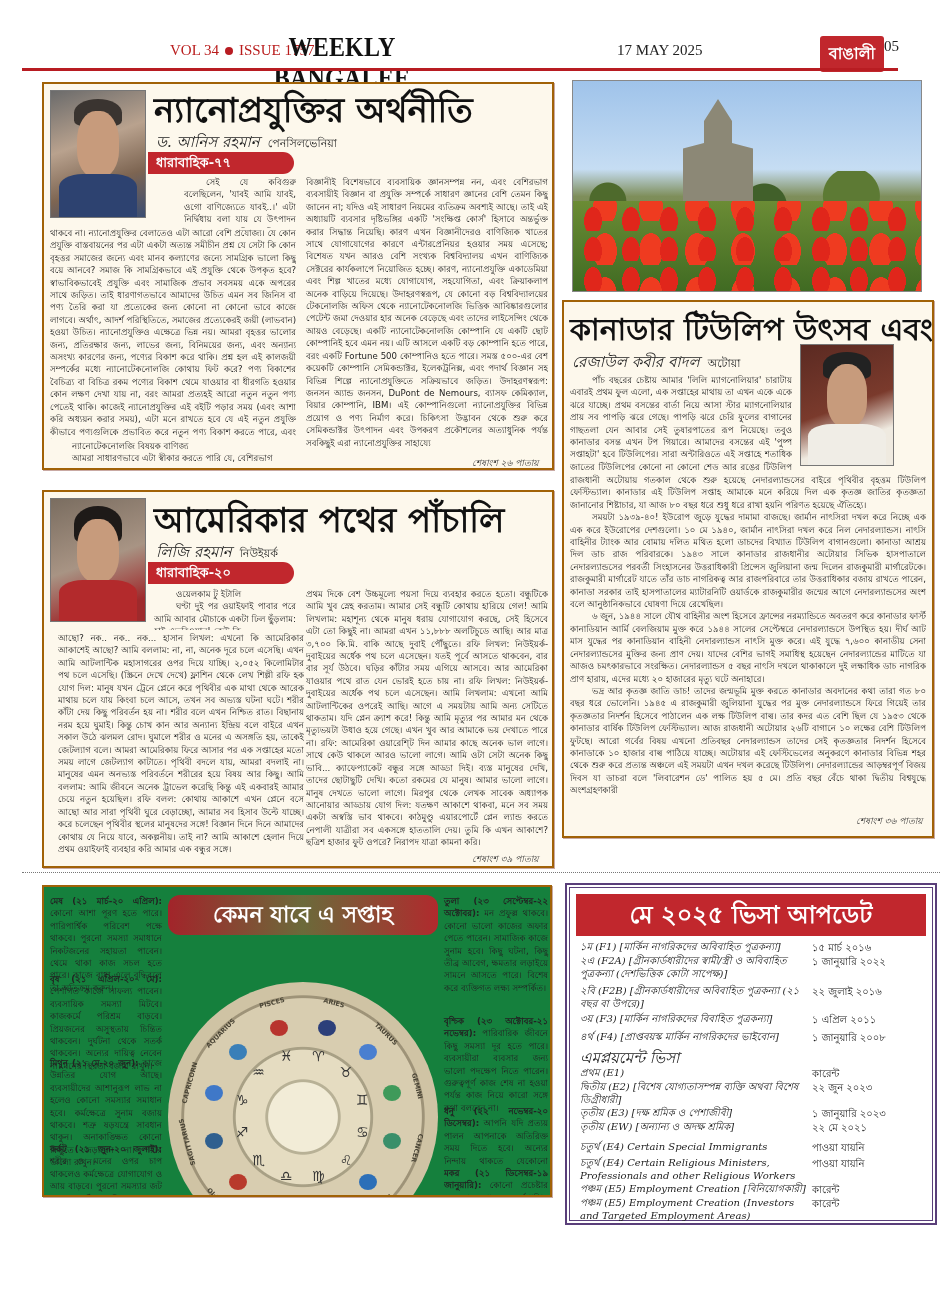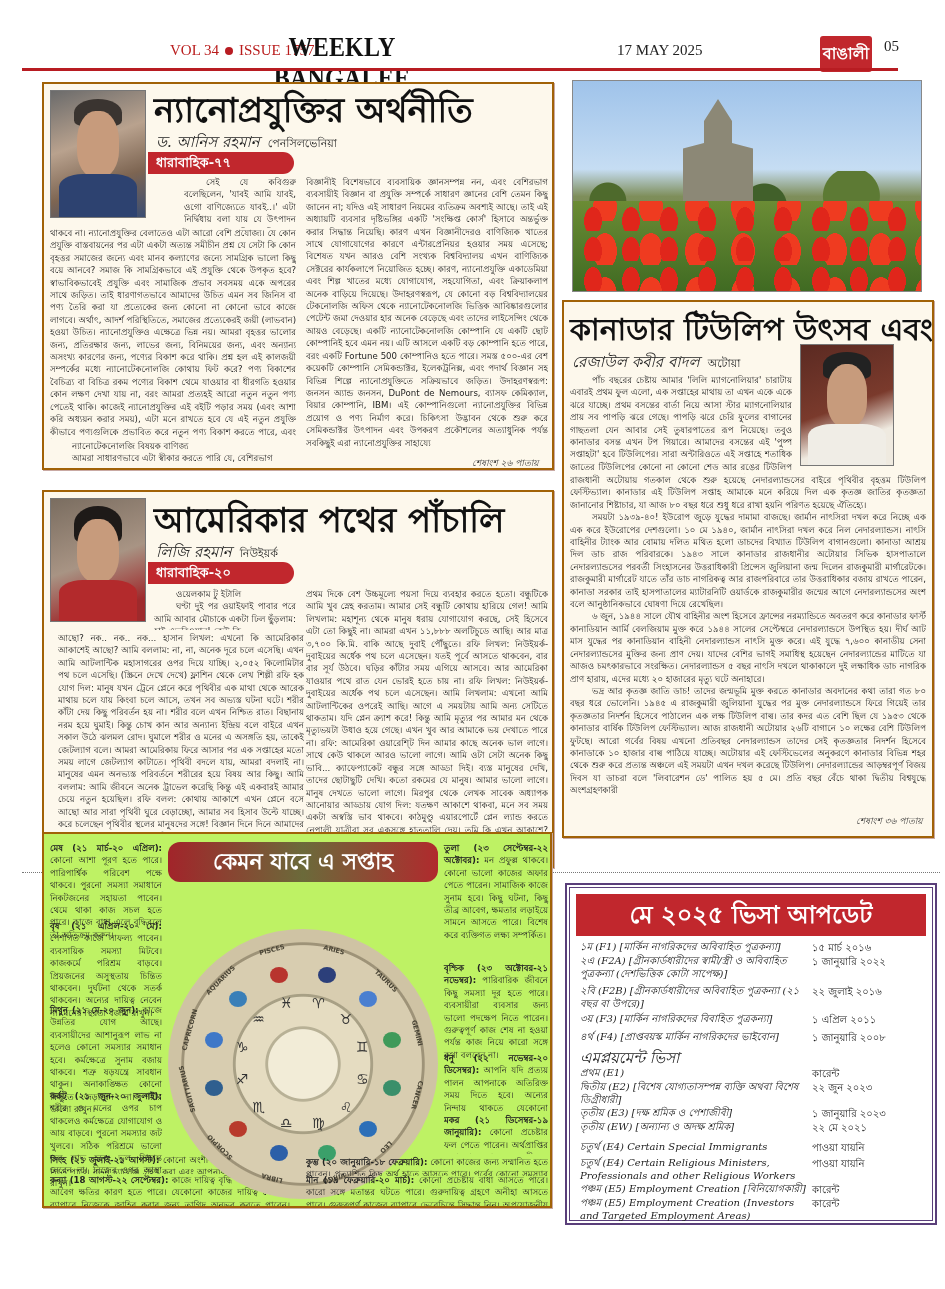--- a/index.html
+++ b/index.html
@@ -5,21 +5,21 @@
   * { box-sizing: border-box; margin: 0; padding: 0; }
   html, body { width: 945px; height: 1289px; background: #ffffff; overflow: hidden; }
   body { position: relative; font-family: "DejaVu Serif", serif; color: #1a1a1a; }
 
   
   .masthead { position: absolute; left: 22px; top: 0; width: 876px; height: 70px; }
   .mast-vol { position: absolute; left: 148px; top: 42px; font-family: "Liberation Serif", serif; font-size: 15px; color: #b91c1c; }
   .mast-dot { display: inline-block; width: 8px; height: 8px; border-radius: 50%; background: #b81c22; margin: 0 6px 2px 6px; vertical-align: middle; }
   .mast-title { position: absolute; left: 200px; top: 36px; width: 240px; text-align: center; font-family: "Liberation Serif", serif; font-weight: bold; font-size: 24px; letter-spacing: 0.2px; color: #111; transform: scaleY(1.15); }
   .mast-date { position: absolute; left: 595px; top: 42px; font-family: "Liberation Serif", serif; font-size: 15px; color: #222; }
-  .mast-logo { position: absolute; left: 798px; top: 36px; width: 52px; height: 36px; background: #c1272d; border-radius: 3px; color: #fff; font-family: "DejaVu Sans", sans-serif; font-size: 16px; font-weight: bold; text-align: center; line-height: 36px; }
+  .mast-logo { position: absolute; left: 798px; top: 36px; width: 64px; height: 36px; background: #c1272d; border-radius: 3px; color: #fff; font-family: "DejaVu Sans", sans-serif; font-size: 16px; font-weight: bold; text-align: center; line-height: 36px; }
   .mast-page { position: absolute; left: 862px; top: 38px; font-family: "Liberation Serif", serif; font-size: 15px; color: #222; }
   .mast-rule { position: absolute; left: 22px; top: 68px; width: 876px; height: 3px; background: #b81c22; }
 
   
   .box { position: absolute; background: #fdf8ec; border: 2px solid #a16207; box-shadow: 1px 1px 0 #c9a9a3; overflow: hidden; }
   .photo { position: absolute; background: linear-gradient(160deg, #6b6b6b 0%, #b9a28e 40%, #7d6552 70%, #3a4d72 100%); border: 1px solid #777; }
   .photo .face { position: absolute; left: 28%; top: 16%; width: 44%; height: 52%; border-radius: 45% 45% 40% 40%; background: #c79b7c; }
   .photo .hair { position: absolute; left: 24%; top: 6%; width: 52%; height: 22%; border-radius: 50% 50% 20% 20%; background: #3a3430; }
   .photo .shirt { position: absolute; left: 8%; top: 66%; width: 84%; height: 34%; background: #2d4270; border-radius: 30% 30% 0 0; }
   .headline { position: absolute; font-family: "DejaVu Sans", sans-serif; font-weight: bold; color: #111; white-space: nowrap; }
@@ -38,21 +38,21 @@
   .tulip-photo .trees { position: absolute; left: 0; top: 90px; width: 100%; height: 50px; background: radial-gradient(circle at 10% 60%, #4e6a2c 0 18px, transparent 19px), radial-gradient(circle at 80% 50%, #5d7a34 0 28px, transparent 29px), radial-gradient(circle at 55% 70%, #41602a 0 22px, transparent 23px); }
   .tulip-photo .flowers { position: absolute; left: 0; top: 120px; width: 100%; height: 92px;
     background: radial-gradient(ellipse 9px 14px at 20px 20px, #e0261b 98%, transparent 100%) 0 0/38px 30px,
                 radial-gradient(ellipse 12px 18px at 22px 30px, #ef3b20 98%, transparent 100%) 10px 20px/46px 44px,
                 linear-gradient(180deg, #6b8c35, #3f6a22); }
 
   
   .tulip-box { left: 562px; top: 300px; width: 372px; height: 538px; }
 
   
-  .horo-box { left: 42px; top: 832px; width: 510px; height: 376px; background: #bef264; }
+  .horo-box { left: 42px; top: 885px; width: 510px; height: 312px; background: #15803d; }
   .horo-title { position: absolute; left: 124px; top: 8px; width: 270px; height: 40px; border-radius: 12px;
     background: linear-gradient(90deg, #a2242a 0%, #6b6a3a 50%, #b02a2d 100%); color: #fff; font-family: "DejaVu Sans", sans-serif;
     font-weight: bold; font-size: 22px; text-align: center; line-height: 40px; }
   .zodiac { position: absolute; left: 124px; top: 95px; width: 270px; height: 270px; border-radius: 50%;
     background: radial-gradient(circle, #f2ecd7 0 18%, #b8b196 18.5% 19.5%, #e5dcc1 20% 35%, #a8a085 35.5% 36.5%, #d8cdb0 37% 62%, #9e9378 62.5% 63.5%, #cfc3a4 64% 98%, #8b826a 99%); }
   .zodiac .sign { position: absolute; font-family: "DejaVu Sans", sans-serif; font-size: 6.5px; color: #4a4536; font-weight: bold; }
   .zodiac .glyph { position: absolute; font-family: "DejaVu Sans", sans-serif; font-size: 14px; color: #333; }
   .horo-text { position: absolute; font-family: "DejaVu Sans", sans-serif; font-size: 8.6px; line-height: 12.4px; color: #222; text-align: justify; }
   .horo-text b { font-weight: bold; }
 

